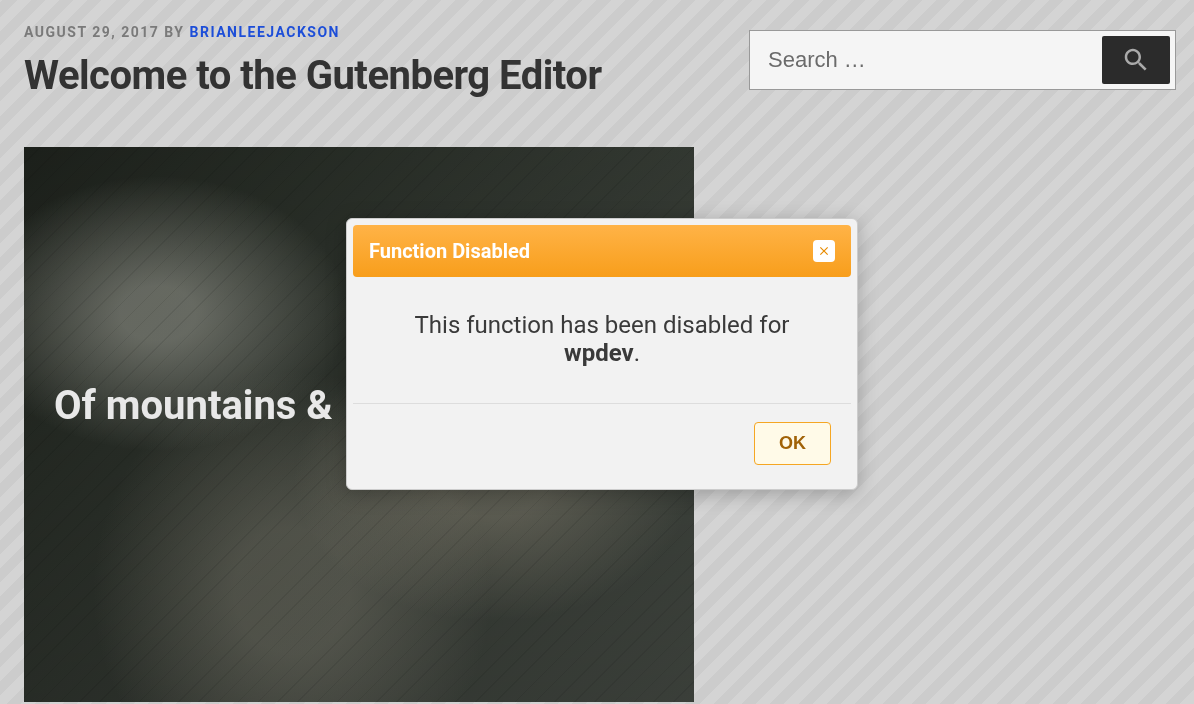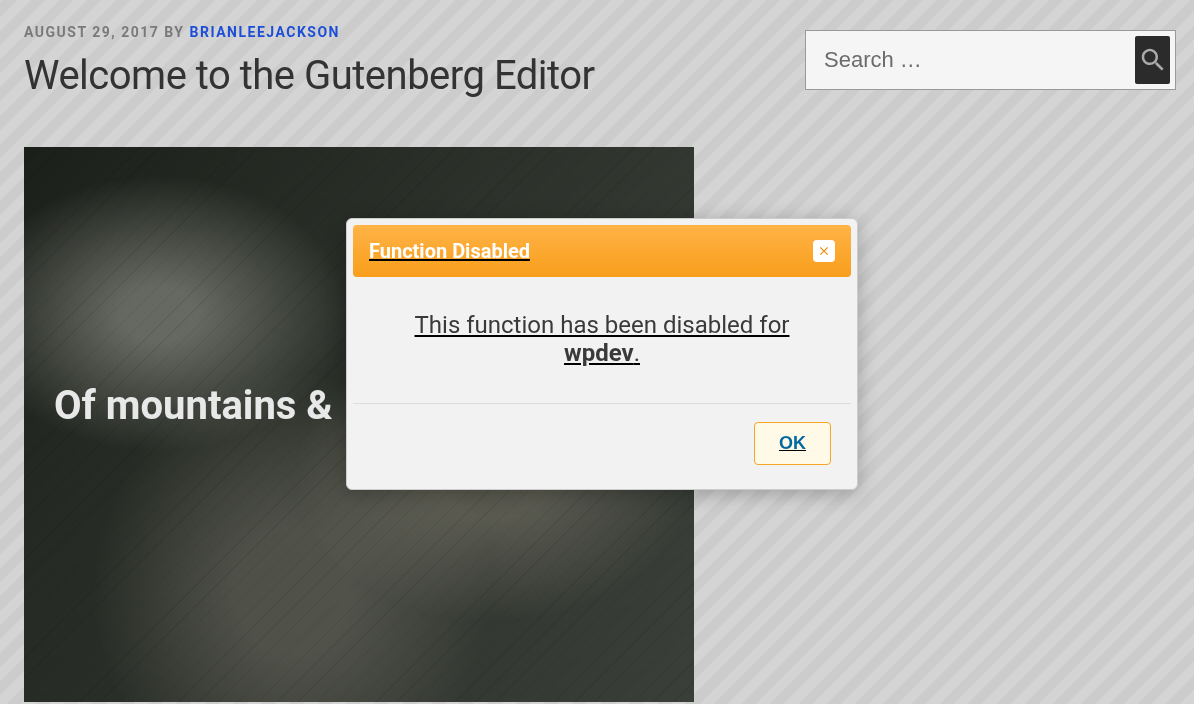--- a/index.html
+++ b/index.html
@@ -30,21 +30,21 @@
       font-weight: 700;
       letter-spacing: 1.5px;
       color: #7a7a7a;
       text-transform: uppercase;
     }
     .post-meta .author-link {
       color: #1d4ed8;
     }
     .post-title {
       font-size: 40px;
-      font-weight: 400;
+      font-weight: 700;
       color: #333333;
       margin-top: 12px;
       letter-spacing: -0.5px;
     }
     .featured-image {
       margin-top: 48px;
       width: 670px;
       height: 555px;
       position: relative;
       background: linear-gradient(135deg, #2a3028 0%, #3a4238 25%, #4a5248 50%, #5a6258 75%, #6a7268 100%);
@@ -78,21 +78,21 @@
       top: 235px;
       font-size: 40px;
       font-weight: 700;
       color: #e8e8e8;
       z-index: 2;
     }
     .sidebar {
       position: absolute;
       top: 30px;
       right: 18px;
-      width: 371px;
+      width: 427px;
     }
     .search-box {
       display: flex;
       border: 1px solid #999999;
       background: #f5f5f5;
       height: 60px;
     }
     .search-input {
       flex: 1;
       border: none;
@@ -124,21 +124,20 @@
     .modal {
       position: absolute;
       left: 346px;
       top: 218px;
       width: 512px;
       background: #f2f2f2;
       border: 1px solid #ccc;
       border-radius: 6px;
       box-shadow: 0 4px 20px rgba(0,0,0,0.25);
       padding: 6px;
-      text-decoration: underline;
     }
     .modal-header {
       background: linear-gradient(to bottom, #ffb347 0%, #f89e1b 100%);
       border-radius: 4px;
       padding: 14px 16px;
       display: flex;
       justify-content: space-between;
       align-items: center;
     }
     .modal-title {
@@ -173,21 +172,21 @@
       font-weight: 700;
     }
     .modal-footer {
       padding: 18px 20px;
       display: flex;
       justify-content: flex-end;
     }
     .ok-button {
       background: #fffae8;
       border: 1px solid #f5a623;
-      color: #0369a1;
+      color: #a16207;
       font-size: 18px;
       font-weight: 700;
       padding: 10px 24px;
       border-radius: 4px;
       cursor: pointer;
     }
   </style>
 </head>
 <body>
 

